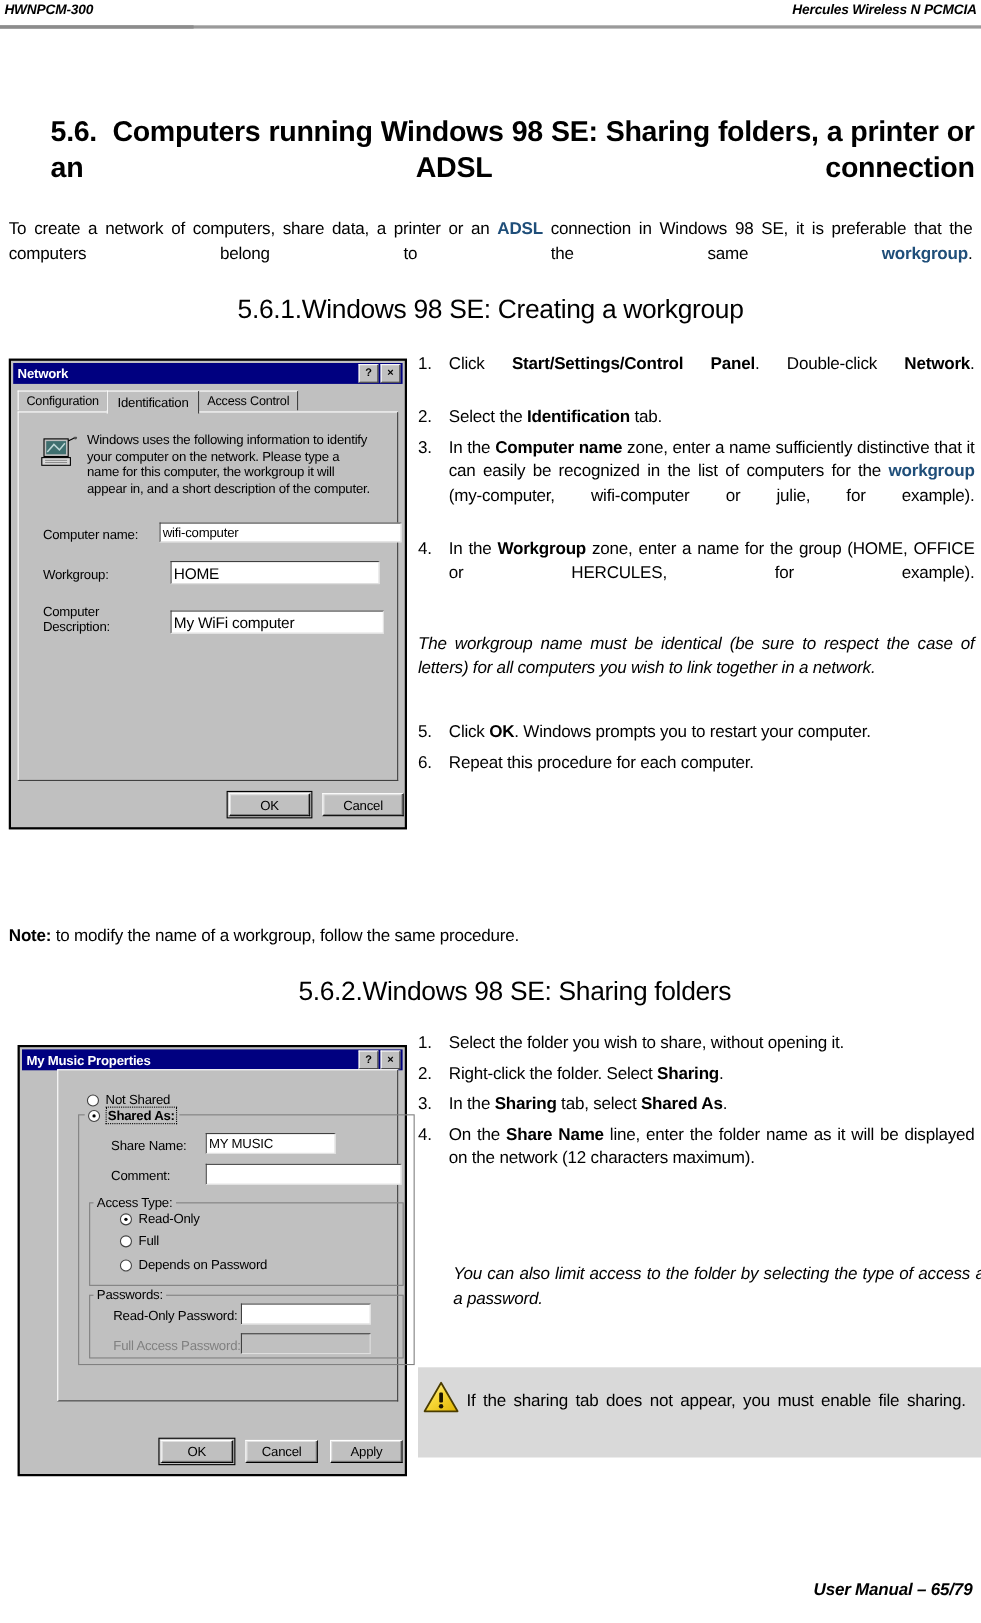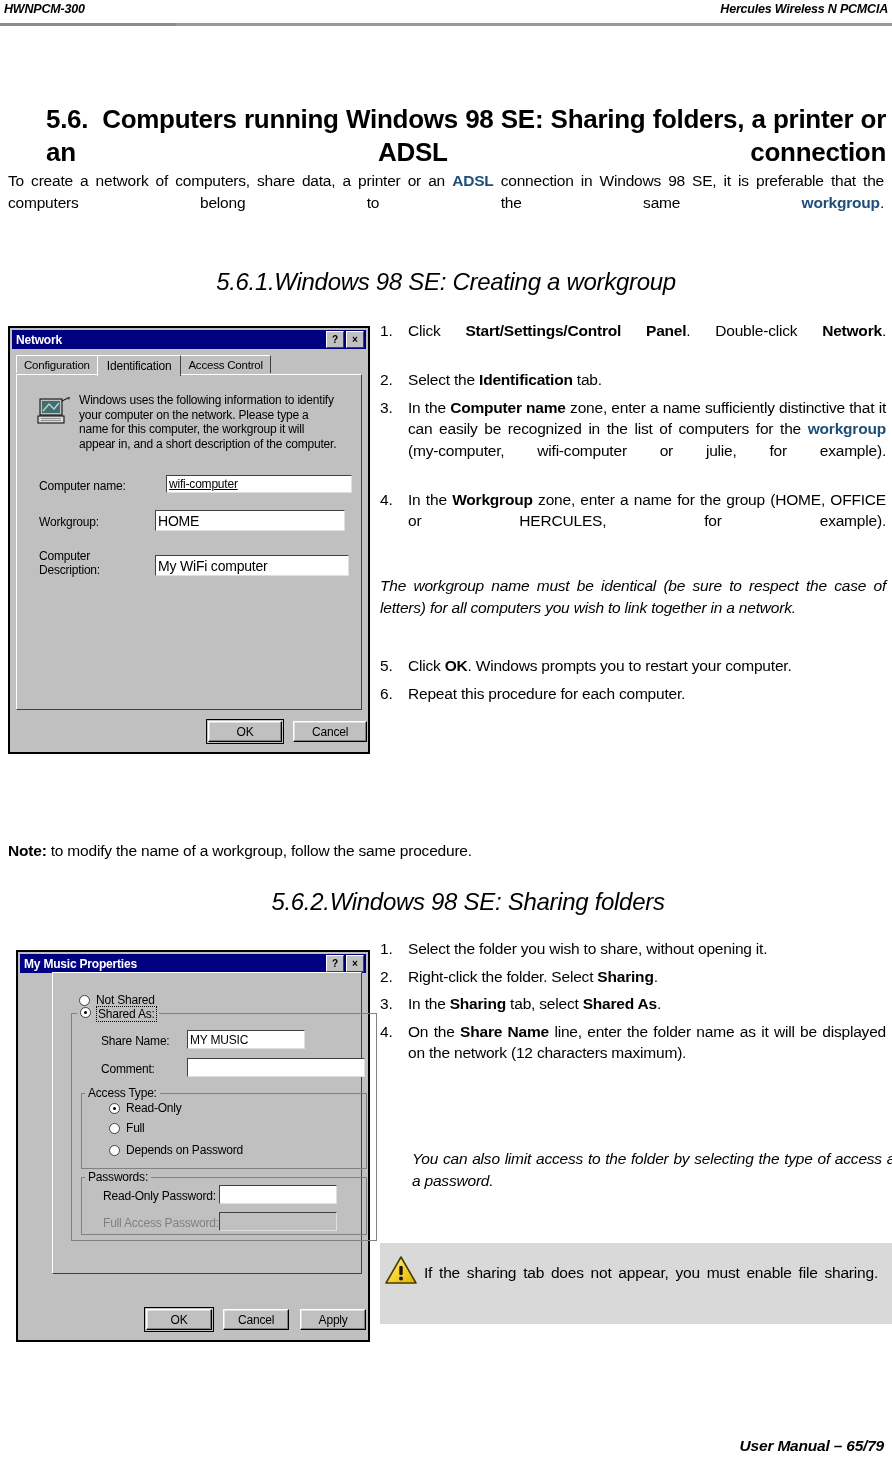--- a/index.html
+++ b/index.html
@@ -60,37 +60,36 @@
   }
   h1.section-title .num { margin-right: 14px; }
   .just-filler {
     display: inline-block;
     width: 100%;
     height: 0;
   }
 
   p.intro {
     position: absolute;
-    left: 8px; top: 170px;
+    left: 8px; top: 198px;
     width: 876px;
     margin: 0;
     font-size: 15.5px;
     line-height: 22px;
     text-align: justify;
     letter-spacing: -0.2px;
   }
   .blue { color: #1f4e79; font-weight: bold; }
   b.k { font-weight: bold; }
 
   h2.subsection {
     position: absolute;
     width: 892px;
     margin: 0;
     text-align: center;
-    font-style: italic;
     font-weight: normal;
     font-size: 24px;
     letter-spacing: -0.3px;
   }
   #sub1 { left: 0; top: 268px; }
   #sub2 { left: 0; top: 888px; padding-left: 22px; }
 
   
   ol.steps {
     position: absolute;
@@ -365,21 +364,21 @@
         <rect x="1" y="19" width="26" height="7" fill="#d8d8d8" stroke="#000" stroke-width="1"></rect>
         <line x1="4" y1="21.5" x2="24" y2="21.5" stroke="#808080" stroke-width="0.8"></line>
         <line x1="4" y1="23.5" x2="24" y2="23.5" stroke="#808080" stroke-width="0.8"></line>
         <line x1="25" y1="4" x2="31" y2="1" stroke="#000" stroke-width="1"></line>
         <circle cx="31.5" cy="1" r="1.6" fill="#505050"></circle>
       </svg>
     </div>
     <div style="position:absolute; left:62px; top:18px; width:258px; font-size:12px; line-height:14.5px; letter-spacing:-0.2px;">Windows uses the following information to identify your computer on the network.  Please type a name for this computer, the workgroup it will appear in, and a short description of the computer.</div>
 
     <div class="w98-label" style="position:absolute; left:22px; top:104px;">Computer name:</div>
-    <div class="w98-field" style="position:absolute; left:149px; top:100px; width:186px; height:18px;text-decoration:underline;">wifi-computer</div>
+    <div class="w98-field" style="position:absolute; left:128px; top:100px; width:220px; height:18px;">wifi-computer</div>
 
     <div class="w98-label" style="position:absolute; left:22px; top:140px;">Workgroup:</div>
     <div class="w98-field" style="position:absolute; left:138px; top:135px; width:190px; height:21px; font-size:14px;">HOME</div>
 
     <div class="w98-label" style="position:absolute; left:22px; top:174px; width:100px; white-space:normal; line-height:14px;">Computer Description:</div>
     <div class="w98-field" style="position:absolute; left:138px; top:180px; width:194px; height:21px; font-size:14px;">My WiFi computer</div>
   </div>
 
   <div style="position:absolute; left:198px; bottom:10px;">
     <span class="w98-btn default" style="display:inline-flex; width:74px; height:21px;">OK</span>
@@ -434,21 +433,21 @@
 
 
   <div class="tabpage" style="height:302px; margin-top:-1px;margin-left:34px;">
 
     <div style="position:absolute; left:26px; top:20px; display:flex; align-items:center; gap:6px;">
       <span class="radio"></span>
       <span class="w98-label">Not Shared</span>
     </div>
 
     <div class="groupbox" style="left:18px; top:40px; width:306px; height:228px;"></div>
-    <div style="position:absolute; left:24px; top:34px; background:#c0c0c0; padding:0 3px; display:flex; gap:6px;">
+    <div style="position:absolute; left:24px; top:34px; background:#c0c0c0; padding:0 3px; display:flex; align-items:center; gap:6px;font-weight:bold;">
       <span class="radio checked"></span>
       <span class="w98-label dotted-focus" style="padding:0 1px;">Shared As:</span>
     </div>
 
     <div class="w98-label" style="position:absolute; left:48px; top:61px;">Share Name:</div>
     <div class="w98-field" style="position:absolute; left:134px; top:57px; width:118px; height:19px;">MY MUSIC</div>
 
     <div class="w98-label" style="position:absolute; left:48px; top:89px;">Comment:</div>
     <div class="w98-field" style="position:absolute; left:134px; top:85px; width:178px; height:19px;"></div>
 

